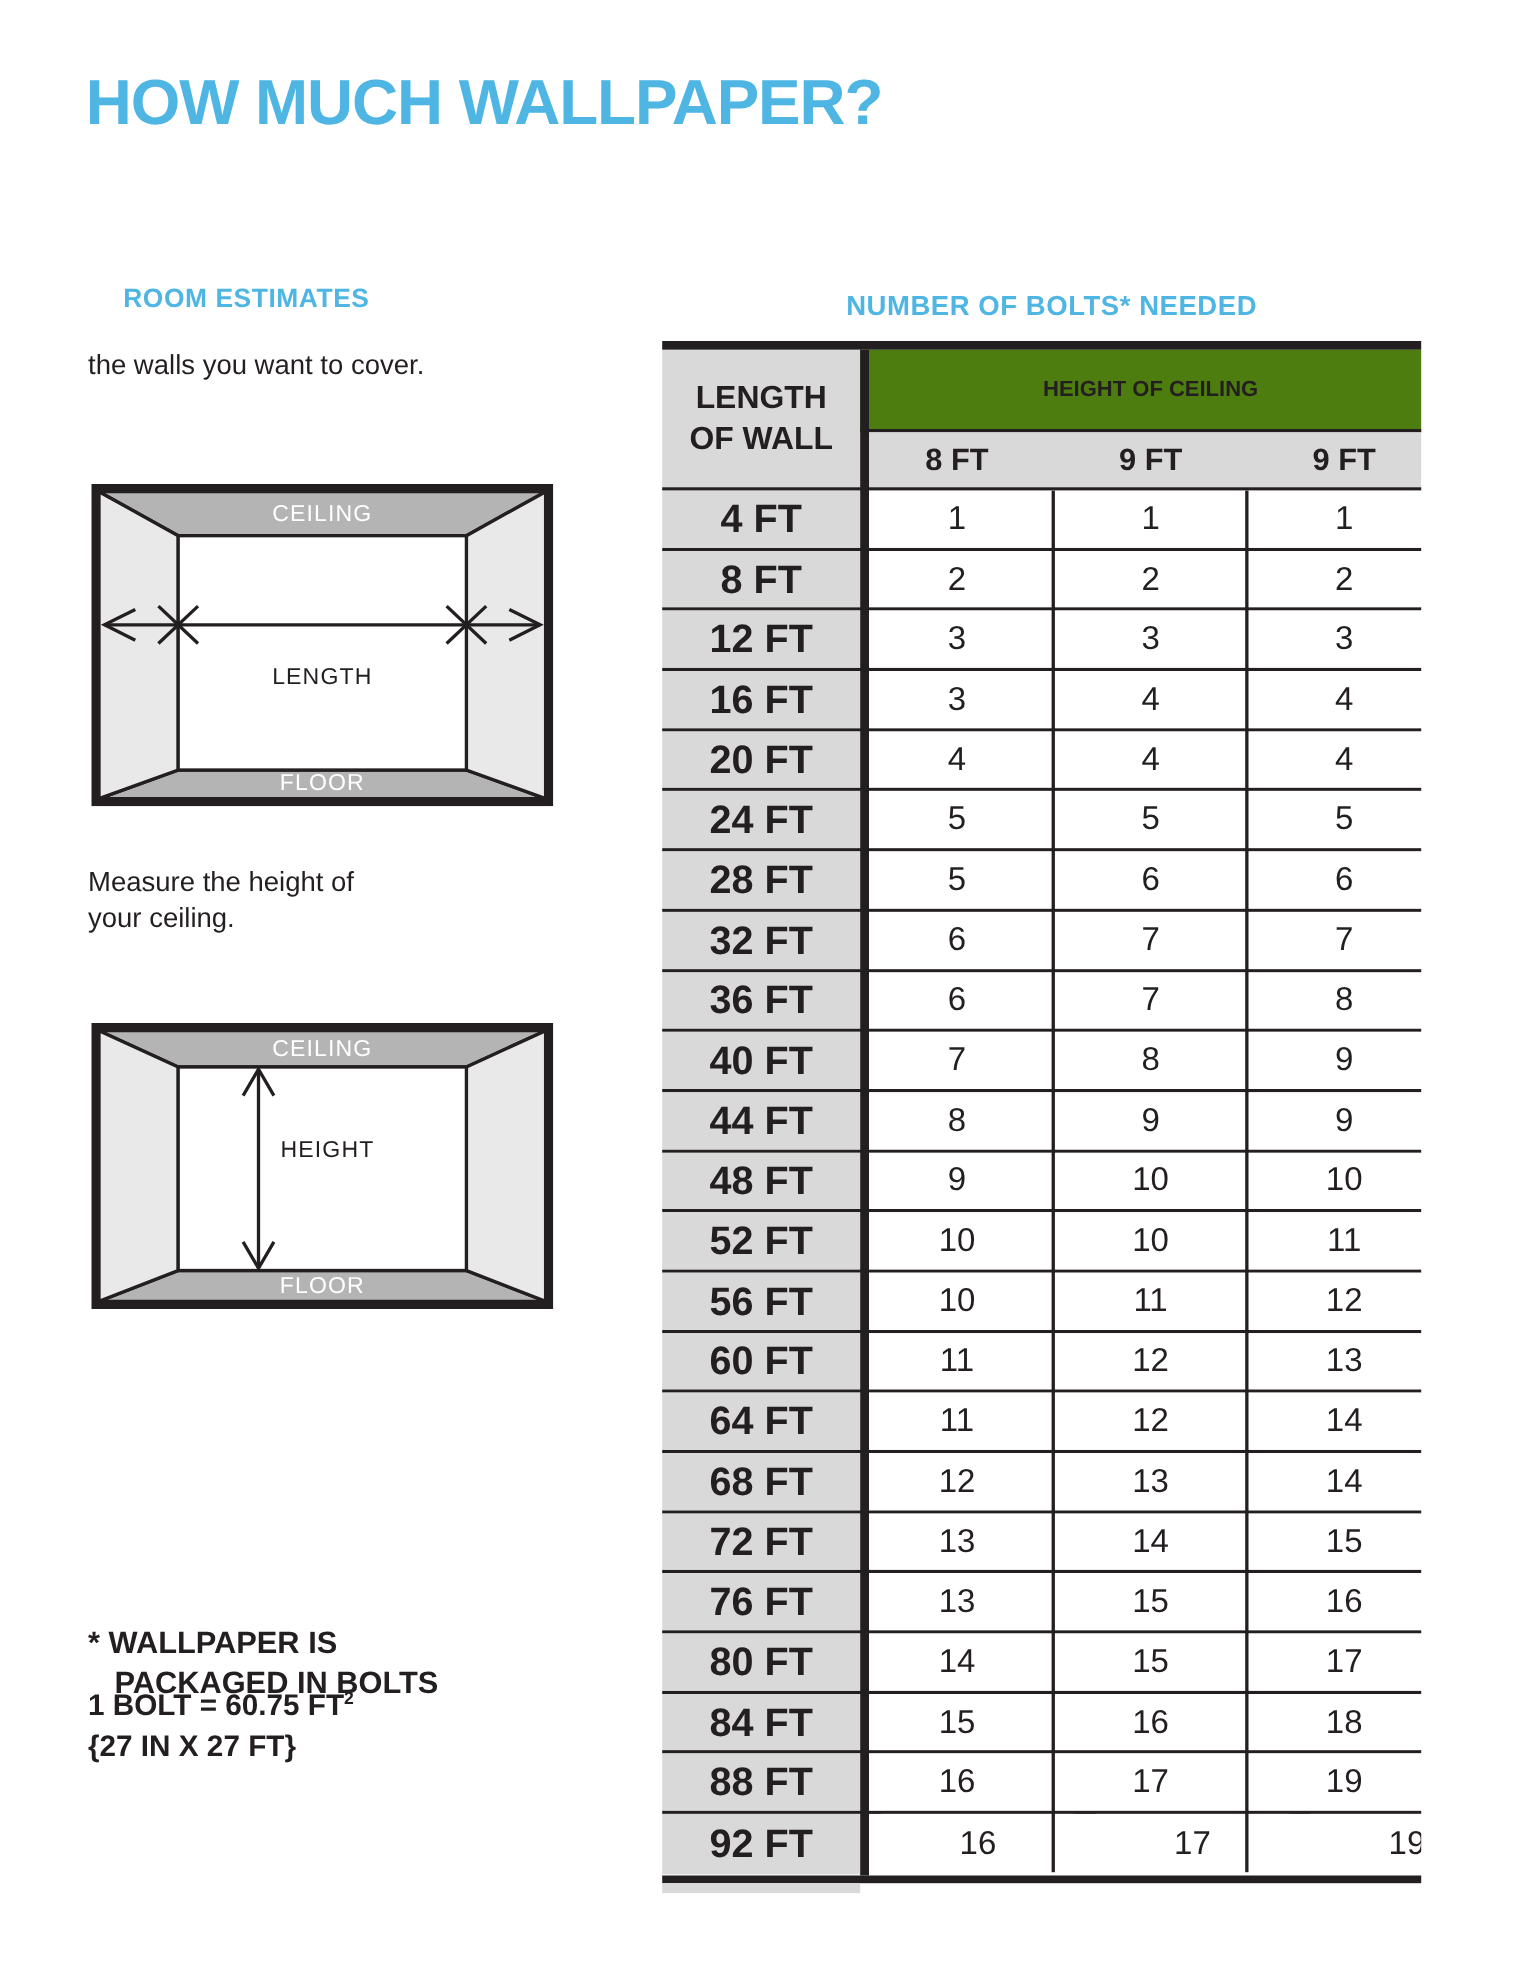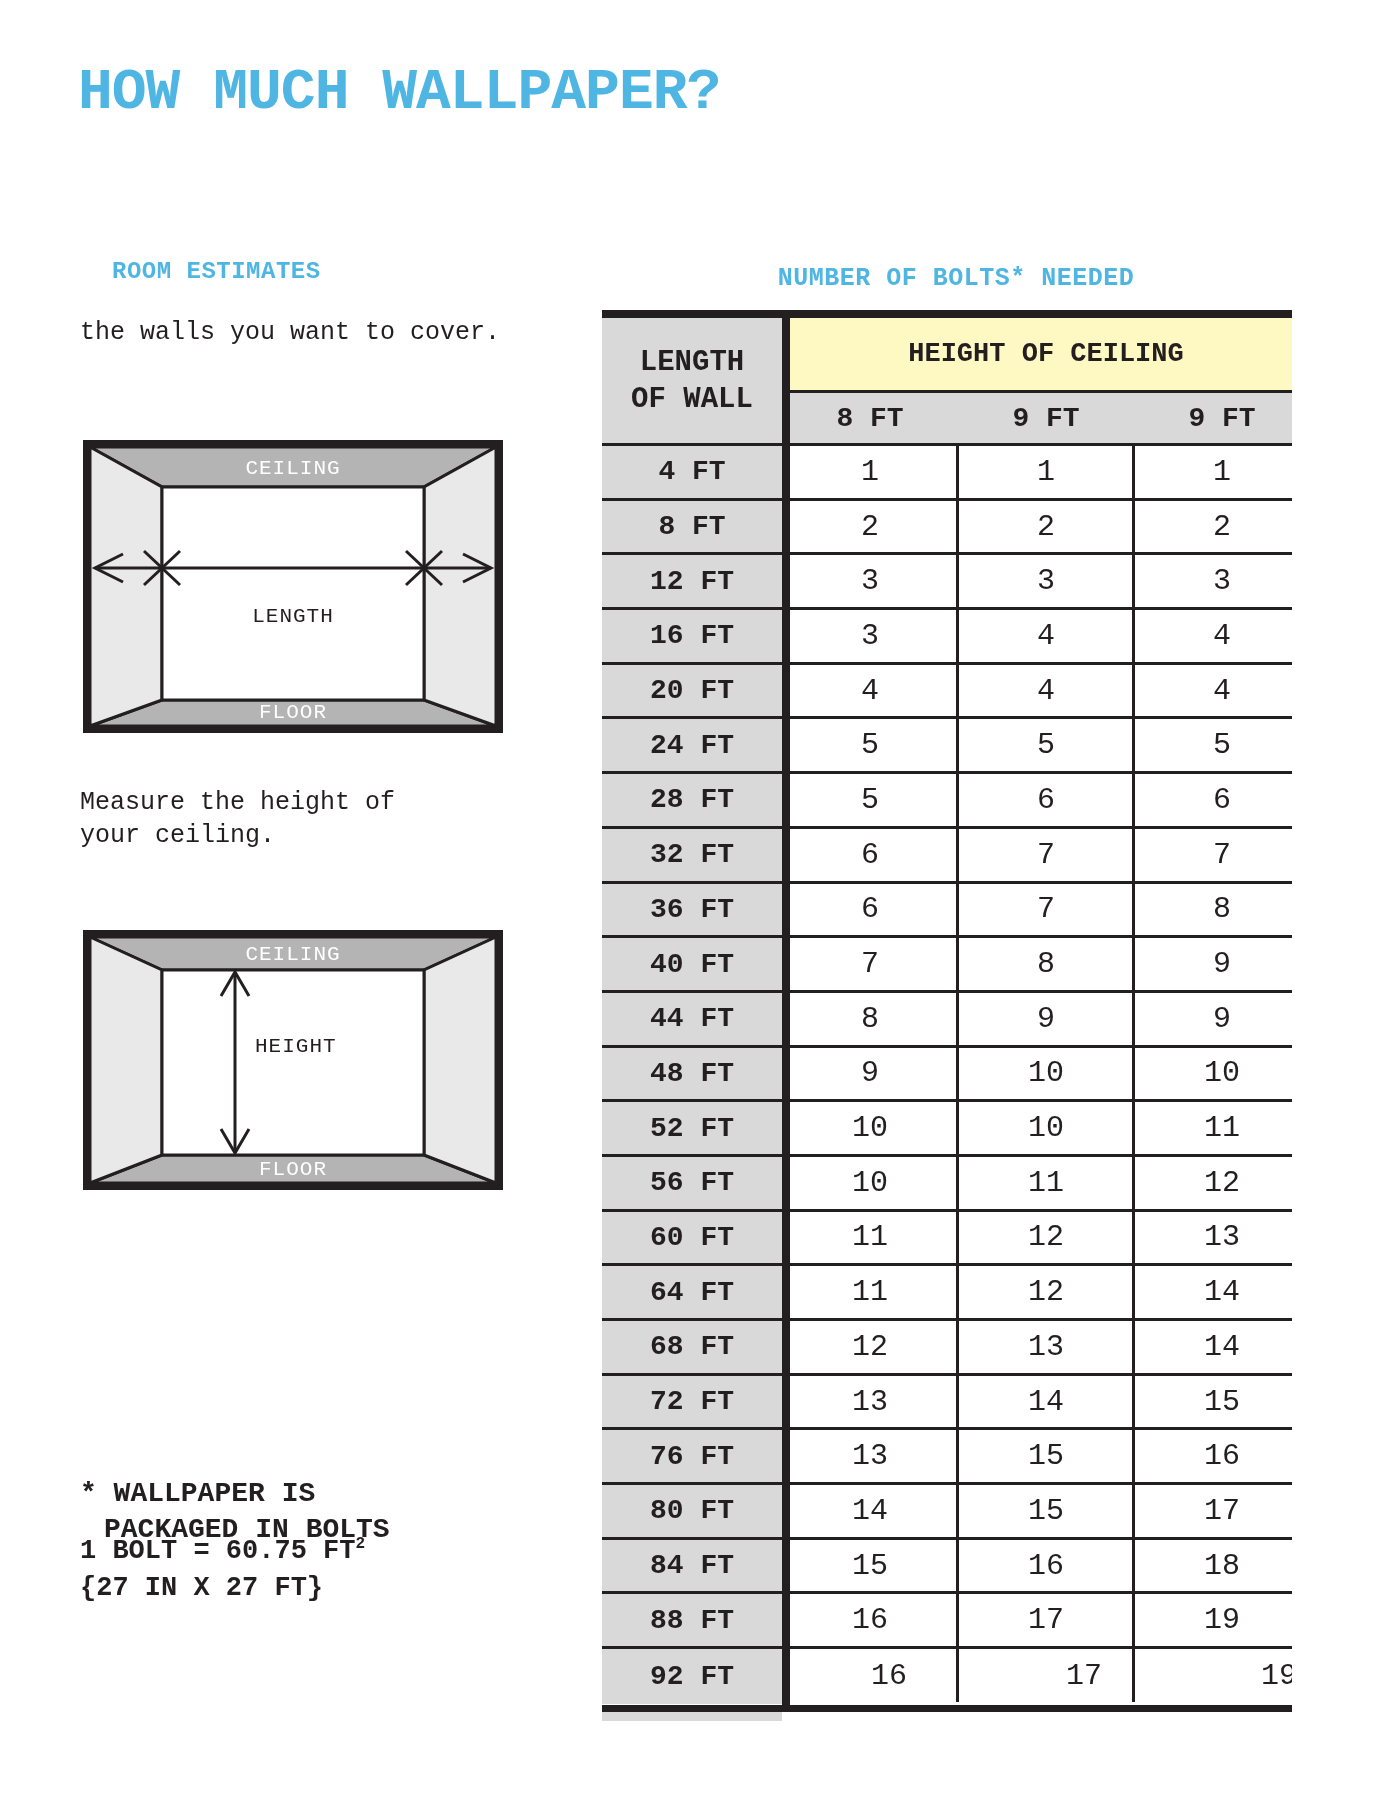--- a/index.html
+++ b/index.html
@@ -1,18 +1,18 @@
 <!DOCTYPE html>
 <html><head>
 <meta charset="utf-8">
 <style>
   html,body { margin:0; padding:0; background:#ffffff; }
   .page {
     position:relative; width:1292px; height:1800px; background:#ffffff;
-    font-family:Liberation Mono, monospace; color:#231f20; overflow:hidden;
+    font-family:Liberation Sans, sans-serif; color:#231f20; overflow:hidden;
   }
   .page-title {
     position:absolute; left:78px; top:60px;
     font-size:58px; font-weight:bold; color:#4fb6e3; letter-spacing:-1px;
   }
   .section-heading {
     position:absolute; left:80px; top:258px;
     font-size:24px; font-weight:bold; color:#4fb6e3; letter-spacing:0.5px;margin-left:32px;
   }
   .para { position:absolute; left:80px; font-size:25px; line-height:33px; color:#231f20; }
@@ -35,36 +35,36 @@
   .wtable { position:absolute; left:602px; top:310px; width:708px; height:1412px; }
   .wtable .top-border { position:absolute; left:0; top:0; width:708px; height:8px; background:#231f20; }
   .wtable .corner-cell {
     position:absolute; left:0; top:8px; width:180px; height:125px;
     background:#d9d9d9; border-bottom:3px solid #231f20;
     display:flex; flex-direction:column; align-items:center; justify-content:center;
     font-size:29px; font-weight:bold; line-height:37px; text-align:center;
   }
   .wtable .group-cell {
     position:absolute; left:180px; top:8px; width:528px; height:72px;
-    background:#fef9c3; border-bottom:3px solid #231f20; box-sizing:content-box;
+    background:#4d7c0f; border-bottom:3px solid #231f20; box-sizing:content-box;
     display:flex; align-items:center; justify-content:center;
-    font-size:27px; font-weight:bold;
+    font-size:20px; font-weight:bold;
   }
   .wtable .cols-row {
     position:absolute; left:180px; top:83px; width:528px; height:50px;
     background:#d9d9d9; border-bottom:3px solid #231f20;
     display:grid; grid-template-columns:176px 176px 176px;
   }
   .wtable .col-h { display:flex; align-items:center; justify-content:center; font-size:28px; font-weight:bold; }
   .wtable .tbody { position:absolute; left:0; top:136px; width:708px; }
   .trow { display:grid; grid-template-columns:180px 176px 176px 176px; height:54.7px; box-sizing:border-box; border-bottom:3px solid #231f20; }
   .trow:last-child { border-bottom:none;gap:19px; }
   .trow .tlabel {
     background:#d9d9d9; display:flex; align-items:center; justify-content:center;
-    font-size:28px; font-weight:bold;
+    font-size:36px; font-weight:bold;
   }
   .trow .tval { background:#ffffff; display:flex; align-items:center; justify-content:center; font-size:30px; }
   .wtable .v-divider { position:absolute; left:180px; top:8px; width:8px; height:1387px; background:#231f20; }
   .wtable .v-line-1 { position:absolute; left:354px; top:136px; width:3px; height:1256px; background:#231f20; }
   .wtable .v-line-2 { position:absolute; left:530px; top:136px; width:3px; height:1256px; background:#231f20; }
   .wtable .bottom-border { position:absolute; left:0; top:1395px; width:708px; height:7px; background:#231f20; }
   .wtable .bottom-strip { position:absolute; left:0; top:1402px; width:180px; height:9px; background:#d9d9d9; }
 </style>
 </head>
 <body>

